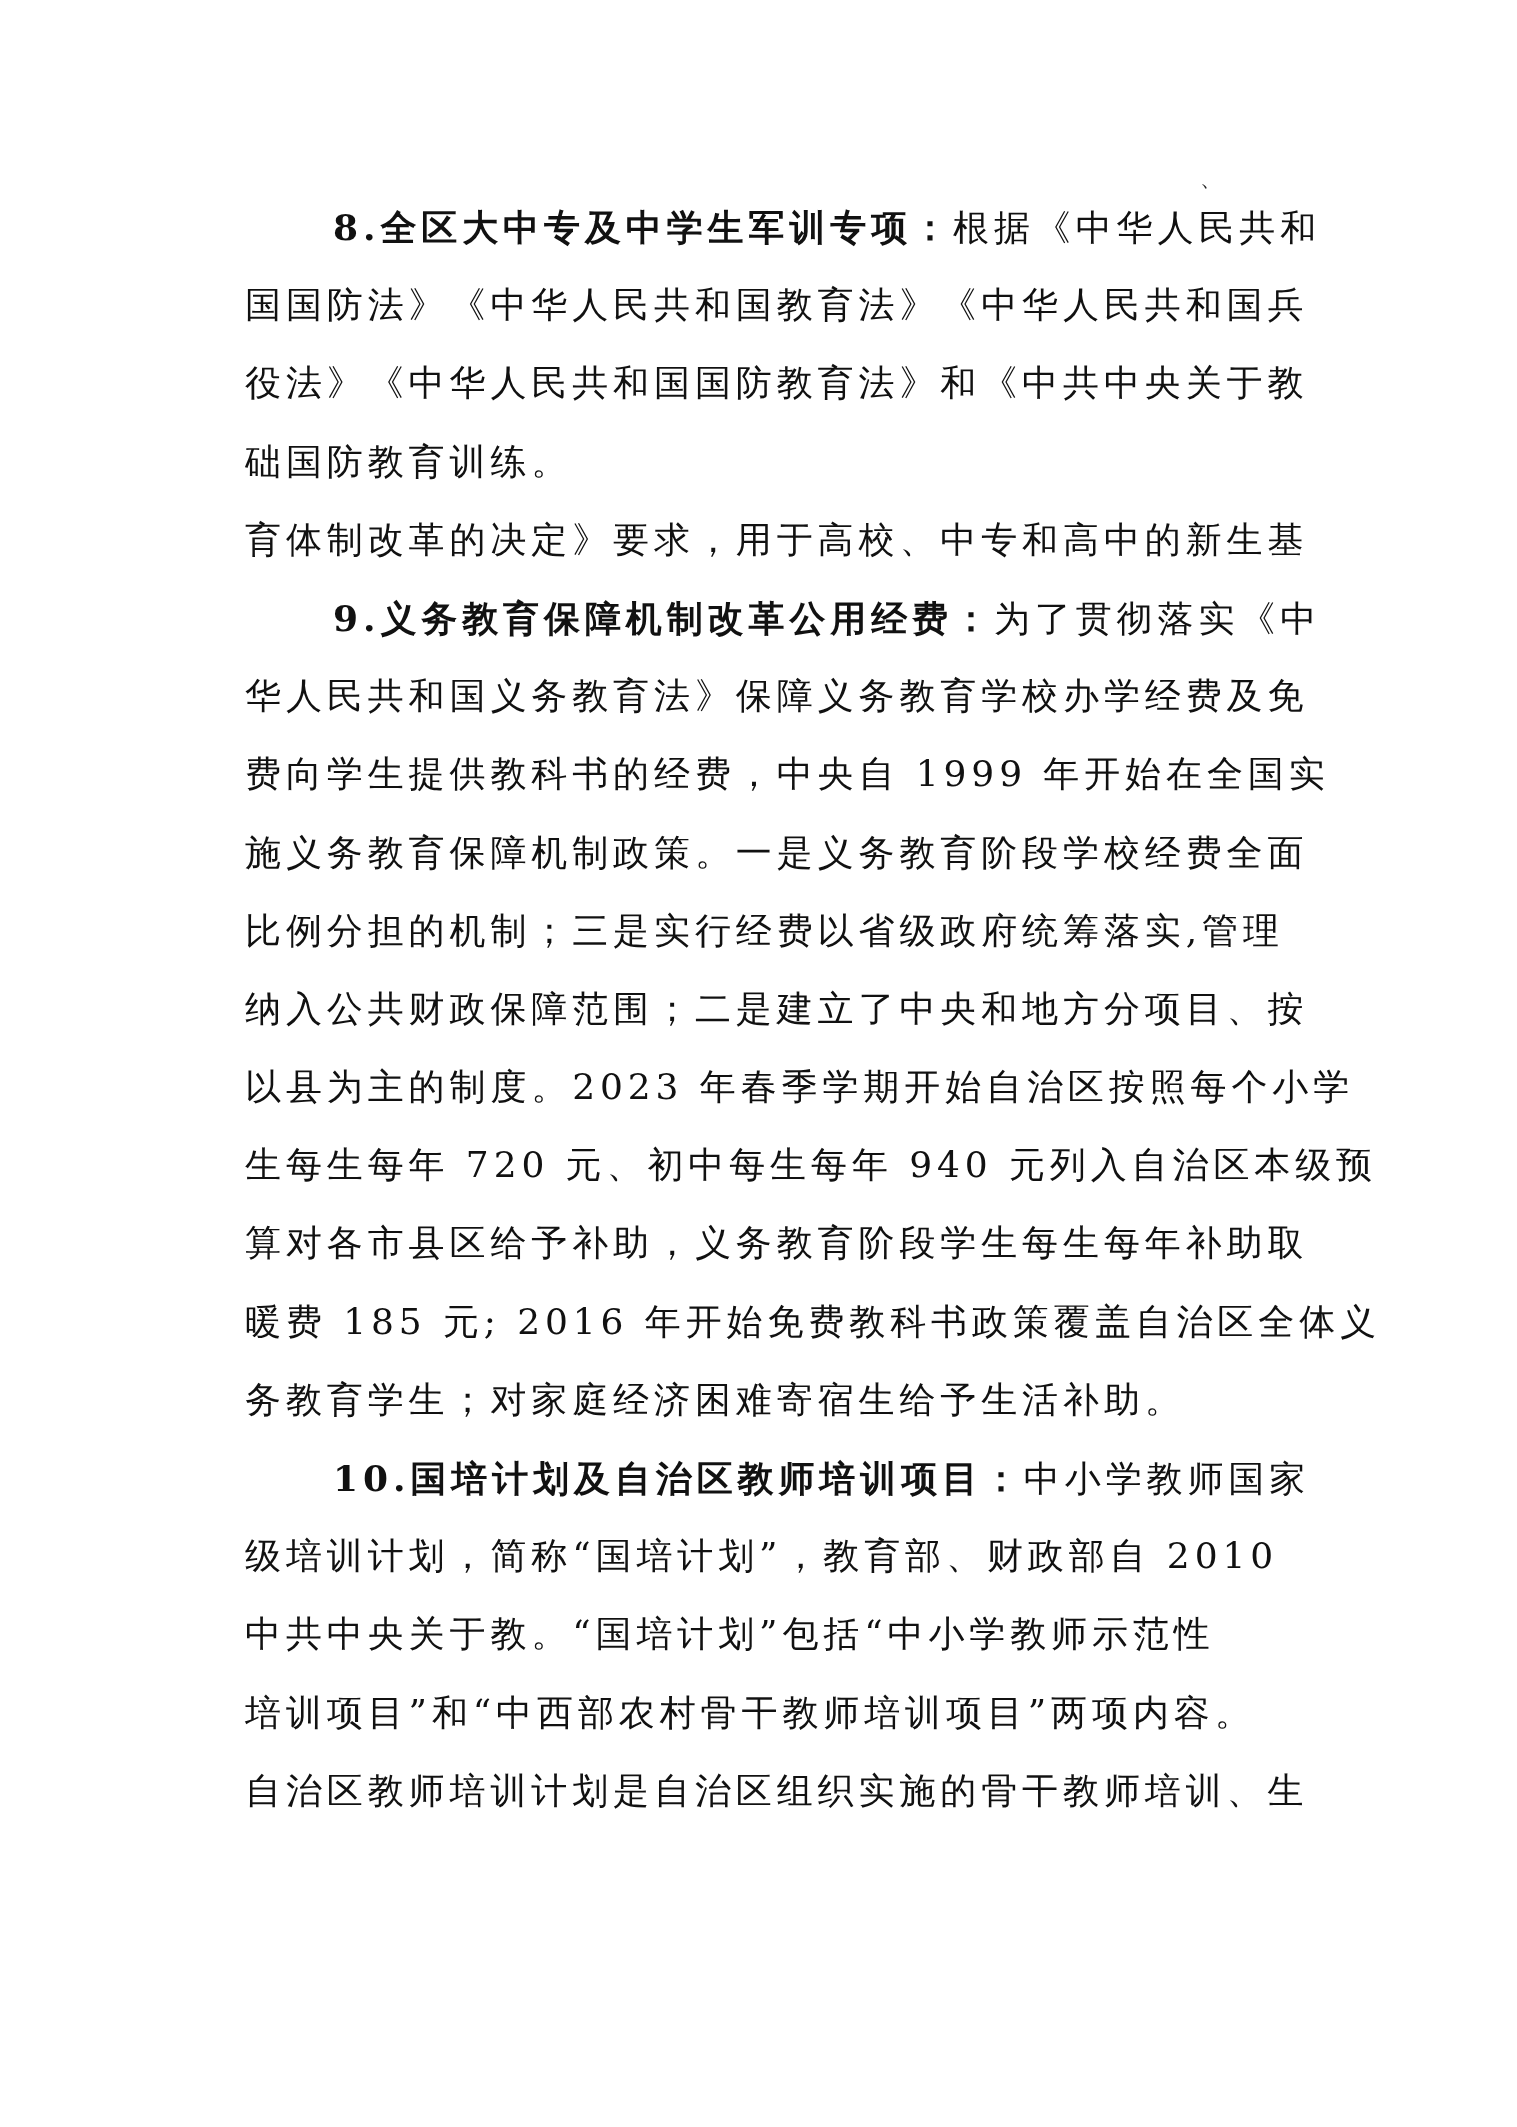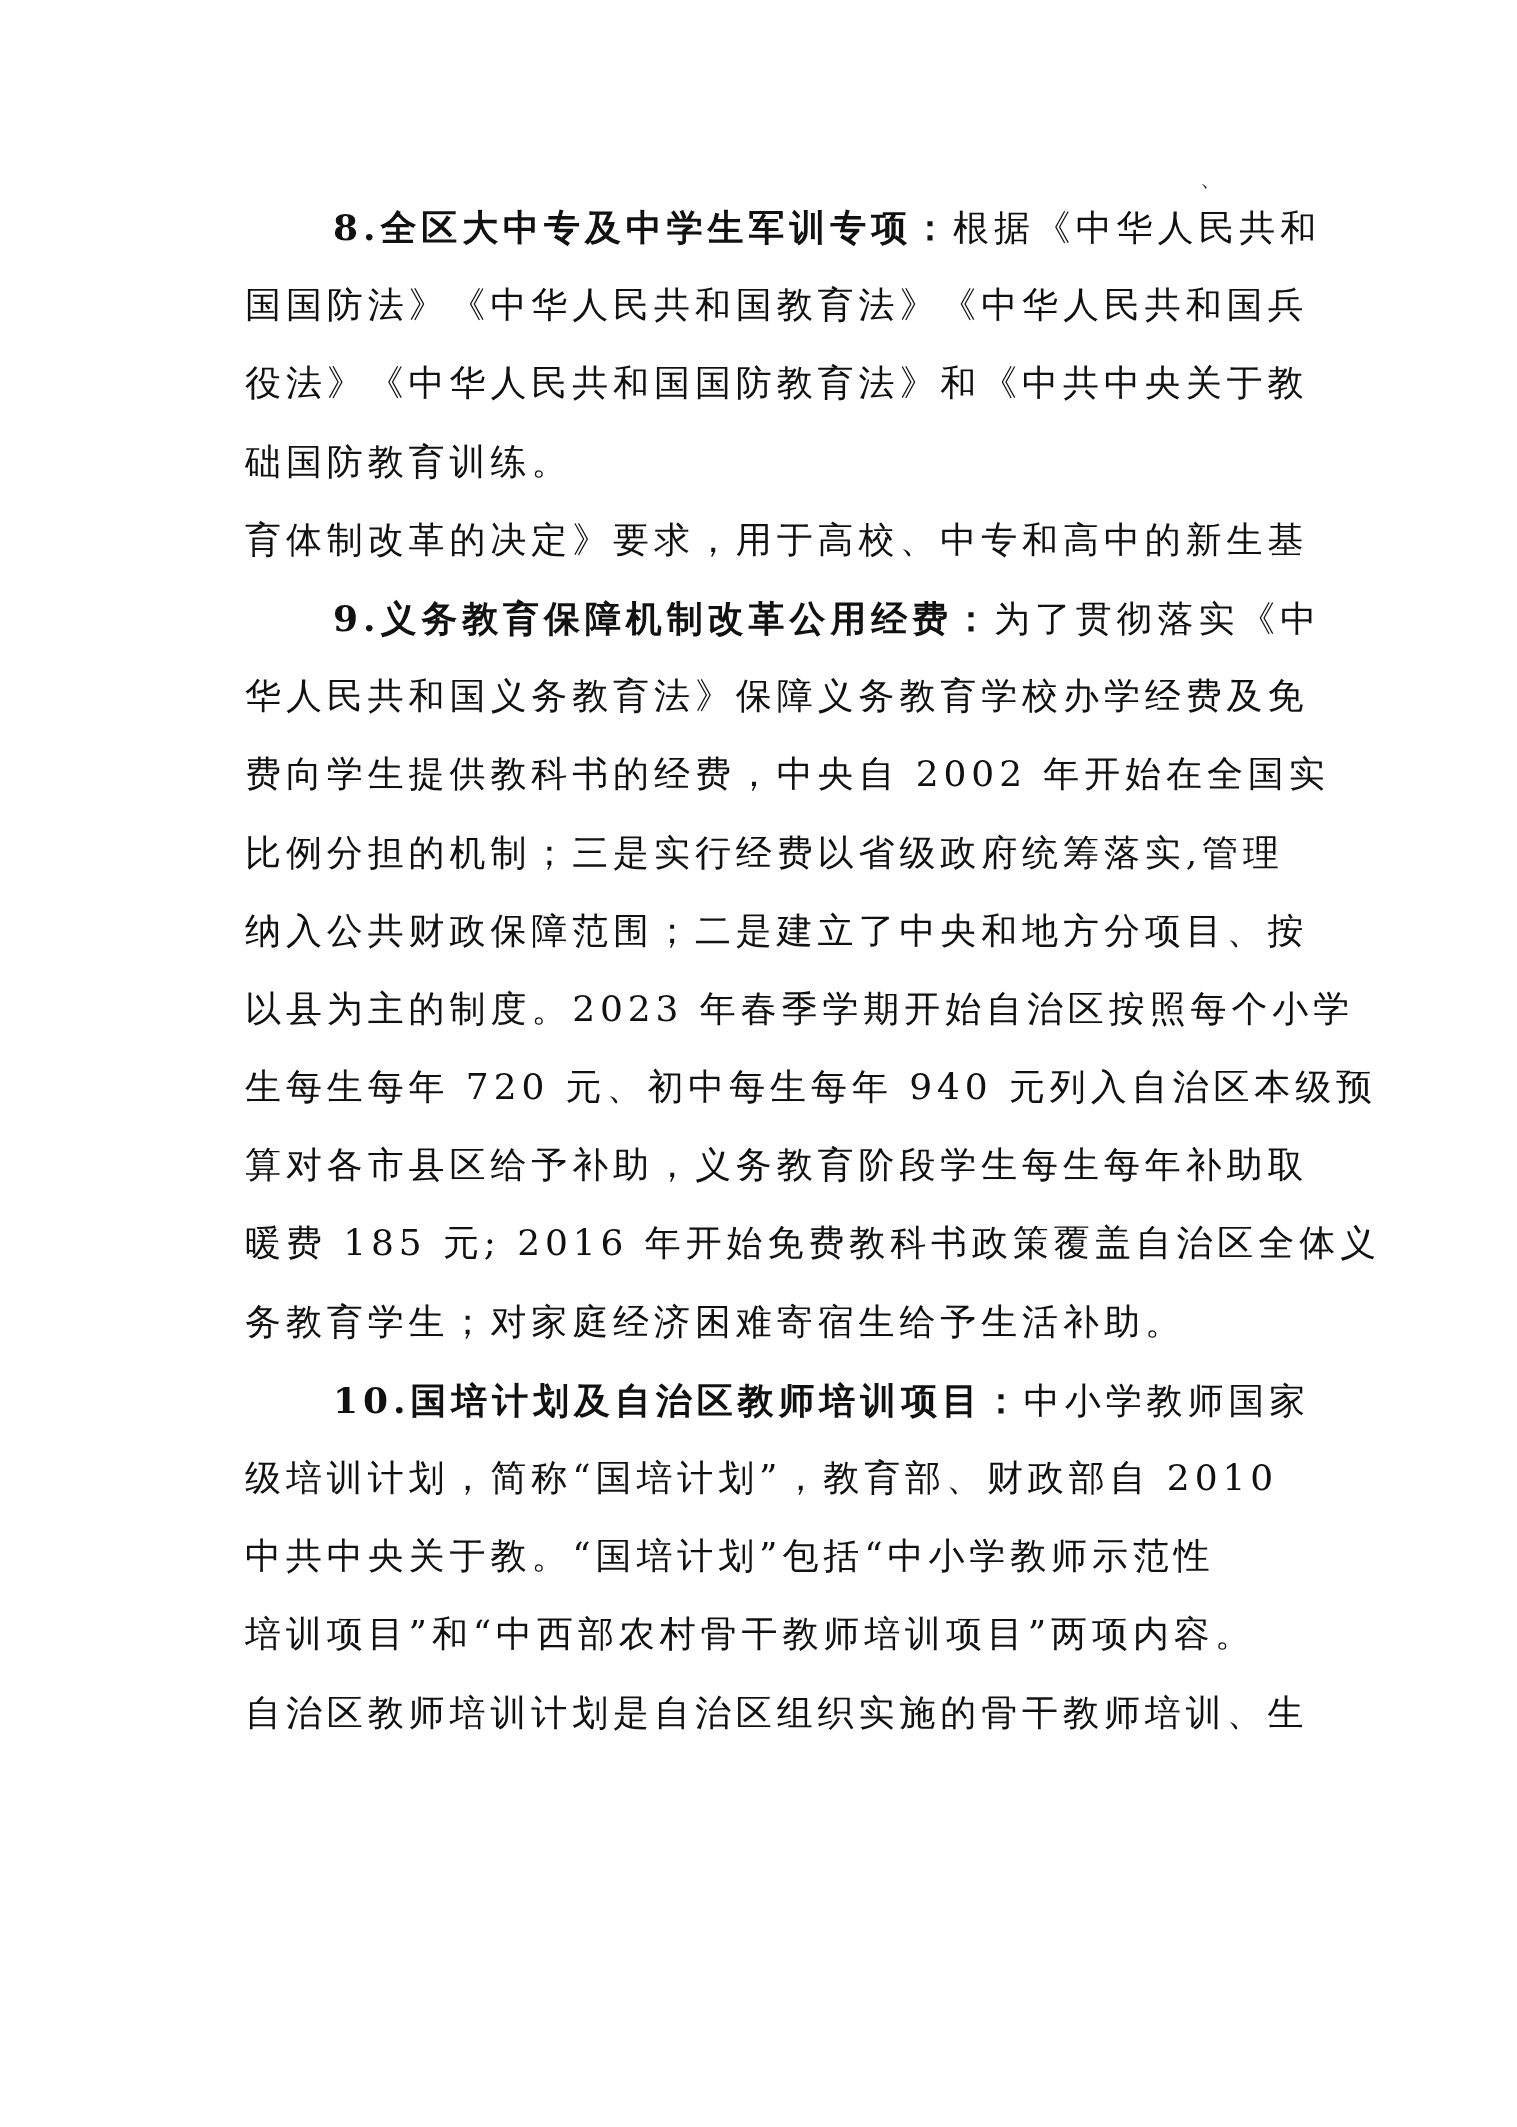--- a/index.html
+++ b/index.html
@@ -62,21 +62,22 @@
       <div class="line indent"><span class="bold">8.全区大中专及中学生军训专项：</span><span>根据《中华人民共和</span></div>
       <div class="line">国国防法》《中华人民共和国教育法》《中华人民共和国兵</div>
       <div class="line">役法》《中华人民共和国国防教育法》和《中共中央关于教</div>
       <div class="line">础国防教育训练。</div>
       <div class="line">育体制改革的决定》要求，用于高校、中专和高中的新生基</div>
     </div>
 
     <div class="paragraph">
       <div class="line indent"><span class="bold">9.义务教育保障机制改革公用经费：</span><span>为了贯彻落实《中</span></div>
       <div class="line">华人民共和国义务教育法》保障义务教育学校办学经费及免</div>
-      <div class="line">费向学生提供教科书的经费，中央自 2002 年开始在全国实</div>
+      <div class="line">费向学生提供教科书的经费，中央自 1999 年开始在全国实</div>
+      <div class="line">施义务教育保障机制政策。一是义务教育阶段学校经费全面</div>
       <div class="line">比例分担的机制；三是实行经费以省级政府统筹落实,管理</div>
       <div class="line">纳入公共财政保障范围；二是建立了中央和地方分项目、按</div>
       <div class="line">以县为主的制度。2023 年春季学期开始自治区按照每个小学</div>
       <div class="line">生每生每年 720 元、初中每生每年 940 元列入自治区本级预</div>
       <div class="line">算对各市县区给予补助，义务教育阶段学生每生每年补助取</div>
       <div class="line">暖费 185 元; 2016 年开始免费教科书政策覆盖自治区全体义</div>
       <div class="line">务教育学生；对家庭经济困难寄宿生给予生活补助。</div>
     </div>
 
     <div class="paragraph">

